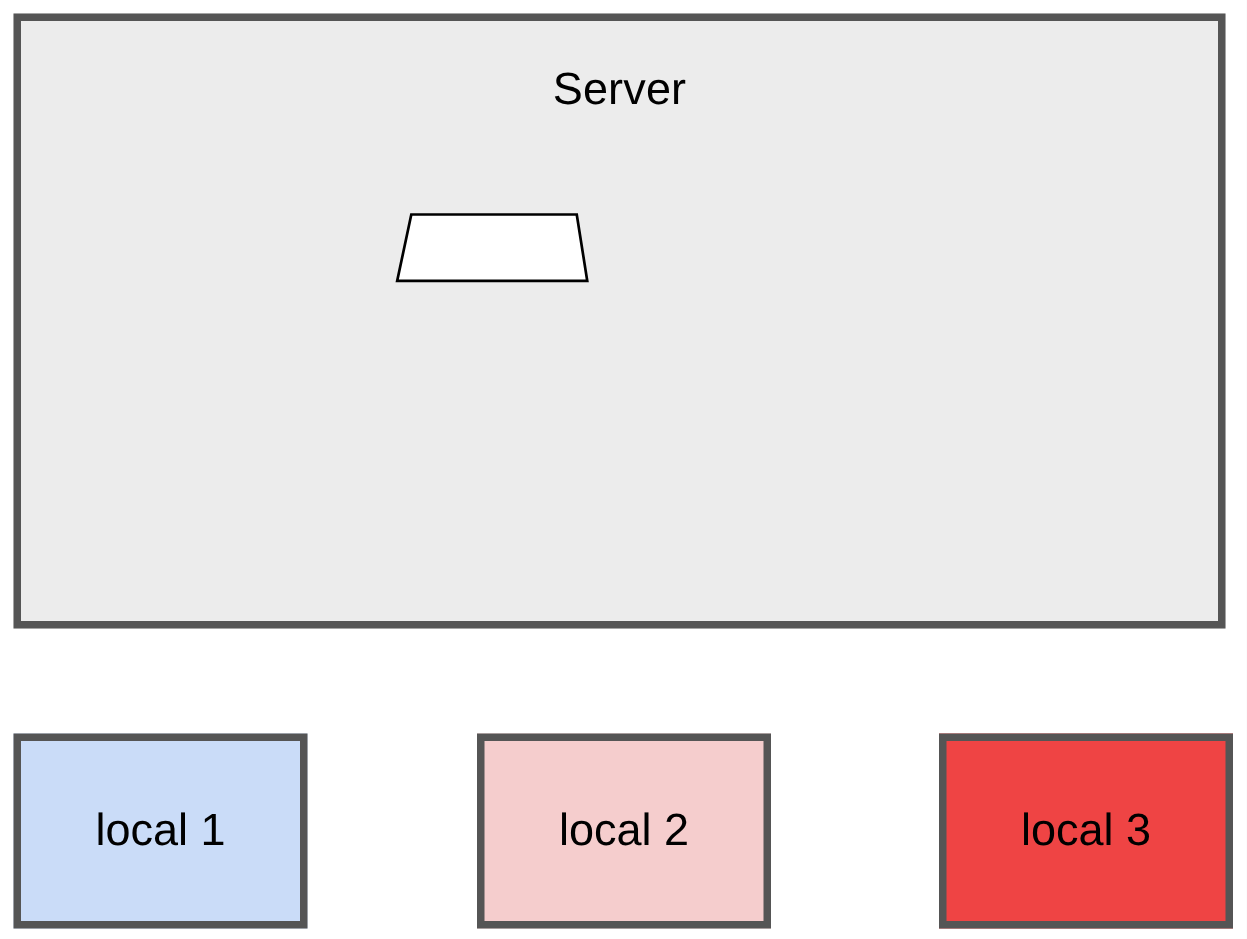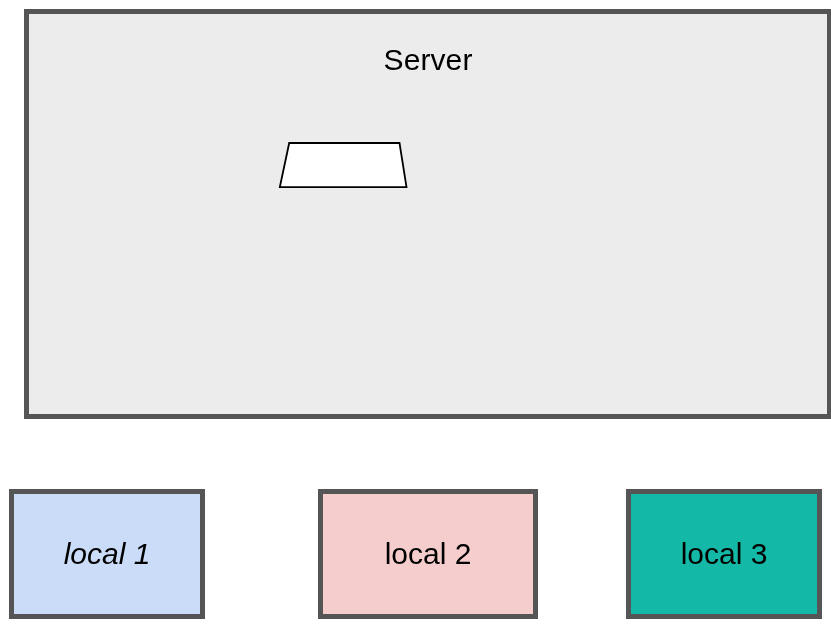--- a/index.html
+++ b/index.html
@@ -14,21 +14,21 @@
     position: relative;
     width: 831px;
     height: 626px;
     background: #ffffff;
     overflow: hidden;
   }
 
   
   .server-box {
     position: absolute;
-    left: 24px;
+    left: 9px;
     top: 9px;
     width: 808px;
     height: 410px;
     box-sizing: border-box;
     background: #ececec;
     border: 5px solid #555555;
     padding-left: 38px;
   }
   .server-title {
     position: absolute;
@@ -89,22 +89,22 @@
     display: flex;
     align-items: center;
     justify-content: center;
   }
   .local-label {
     font-size: 30px;
     line-height: 36px;
     color: #000000;
     white-space: nowrap;
   }
-  .local-1 { left: 9px;   width: 196px; font-style: italic; }
-  .local-2 { left: 318px; width: 220px; justify-content: center; }
+  .local-1 { left: 9px;   width: 196px; }
+  .local-2 { left: 318px; width: 196px; justify-content: center; }
   .local-3 { left: 626px; width: 196px; }
 </style>
 </head>
 <body>
 
 <div id="canvas">
 
   <div class="server-box">
     <div class="server-title">Server</div>
 
@@ -116,17 +116,17 @@
   </div>
 
   <div class="local-box local-1" style="background:#cadcf8">
     <span class="local-label">local 1</span>
   </div>
 
   <div class="local-box local-2" style="background:#f5cdcd">
     <span class="local-label">local 2</span>
   </div>
 
-  <div class="local-box local-3" style="background:#14b8a6">
+  <div class="local-box local-3" style="background:#ef4444">
     <span class="local-label">local 3</span>
   </div>
 
 </div>
 
 </body></html>

